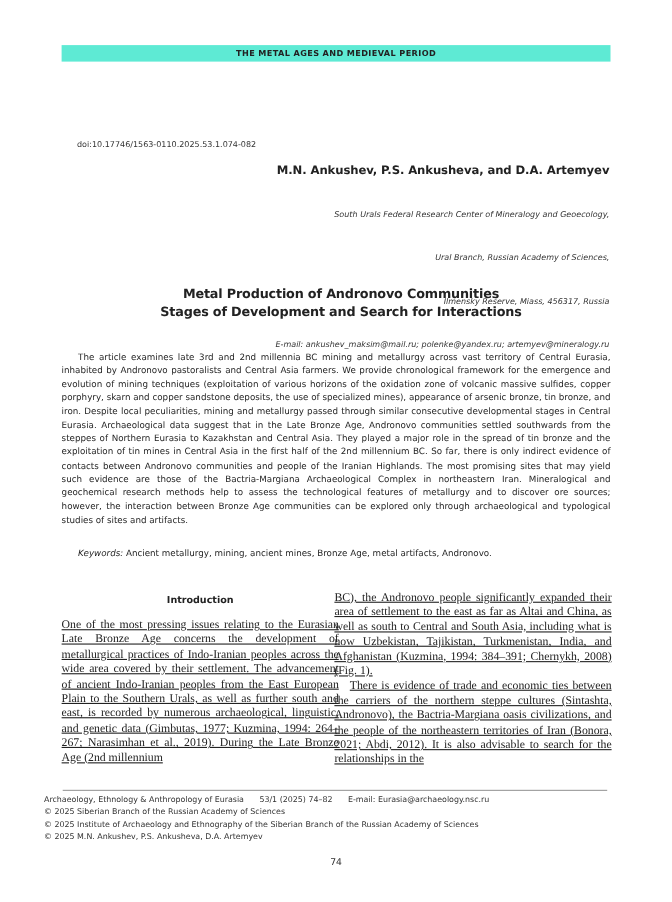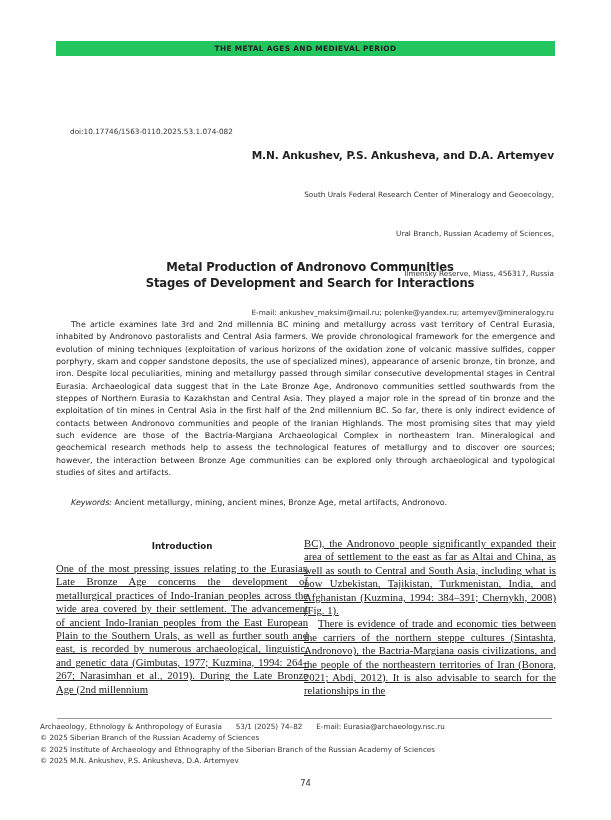--- a/index.html
+++ b/index.html
@@ -1,35 +1,35 @@
 <!DOCTYPE html>
 <html><head>
   <meta charset="utf-8">
   <style>
     html, body { margin: 0; padding: 0; background: #ffffff; }
     body { width: 611px; height: 820px; position: relative; overflow: hidden; color: #1a1a1a; }
     .section-bar {
       position: absolute; left: 56px; top: 41px; width: 499px; height: 15px;
-      background: #22c55e; text-align: center;
+      background: #5eead4; text-align: center;
       font-family: "DejaVu Sans", sans-serif; font-size: 7.4px; font-weight: bold;
       letter-spacing: 0.35px; line-height: 15px; color: #222;
     }
     .doi {
       position: absolute; left: 70px; top: 127px;
       font-family: "DejaVu Sans", sans-serif; font-size: 7.3px; color: #333;
     }
     .authors-block {
       position: absolute; right: 57px; top: 149px; text-align: right;
     }
     .authors {
       font-family: "DejaVu Sans", sans-serif; font-size: 10.6px; font-weight: bold; color: #222;
       margin-bottom: 3px; letter-spacing: -0.1px;
     }
     .affil {
-      font-family: "DejaVu Sans", sans-serif; font-size: 7.3px; line-height: 11.4px; color: #333; margin-top: 28px;
+      font-family: "DejaVu Sans", sans-serif; font-style: italic; font-size: 7.3px; line-height: 11.4px; color: #333; margin-top: 28px;
     }
     .title {
       position: absolute; left: 40px; width: 540px; top: 260px; text-align: center;
       font-family: "DejaVu Sans", sans-serif; font-weight: bold; font-size: 11.6px; line-height: 15.8px; color: #222;
       letter-spacing: -0.15px;
     }
     .abstract {
       position: absolute; left: 56px; width: 499px; top: 319px;
       font-family: "DejaVu Sans", sans-serif; font-size: 7.95px; line-height: 12.35px; color: #1f1f1f;
       text-align: justify; font-weight: 500;

